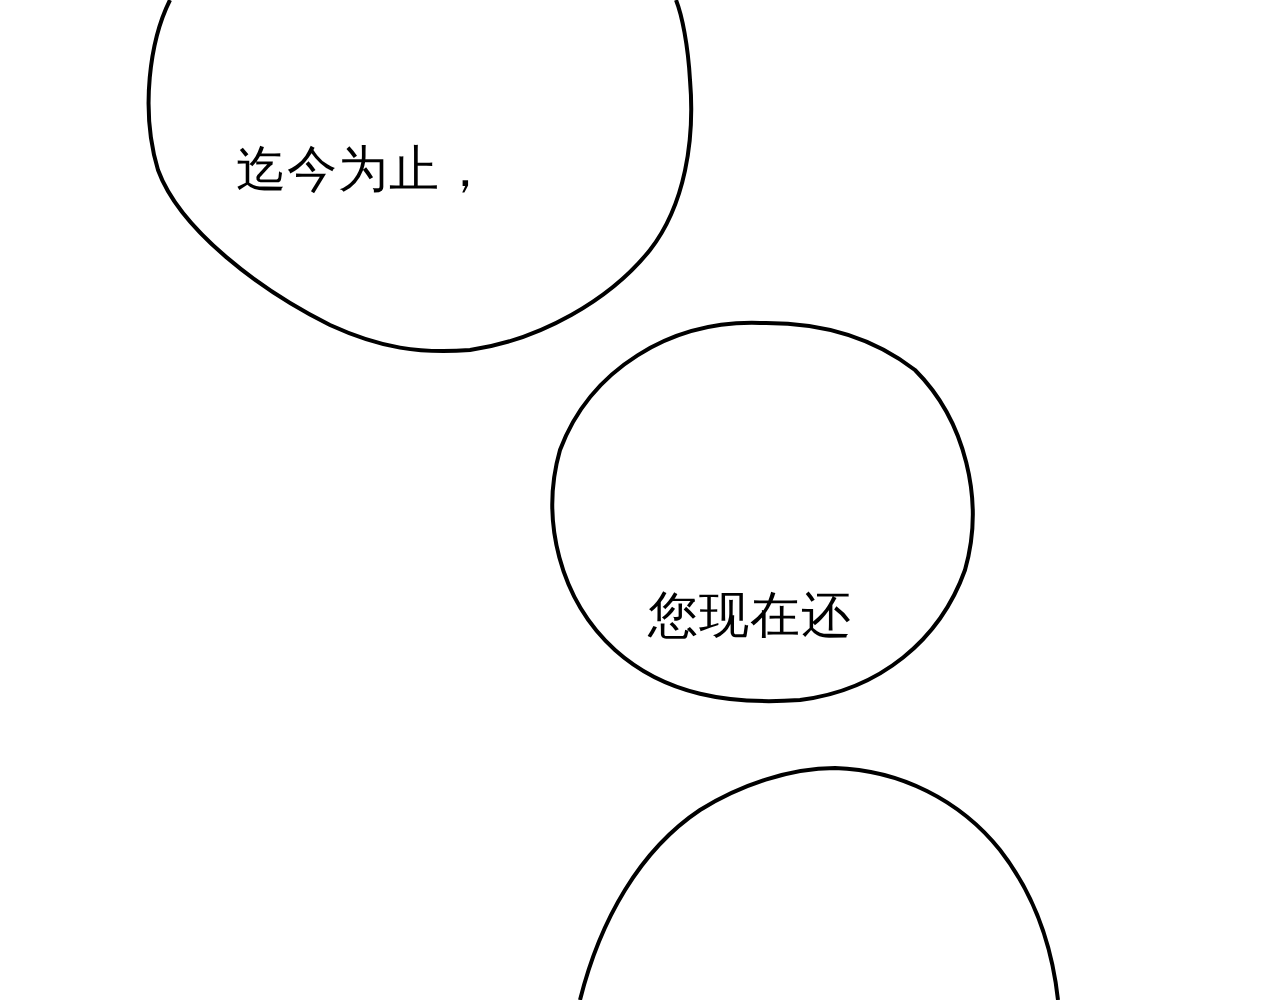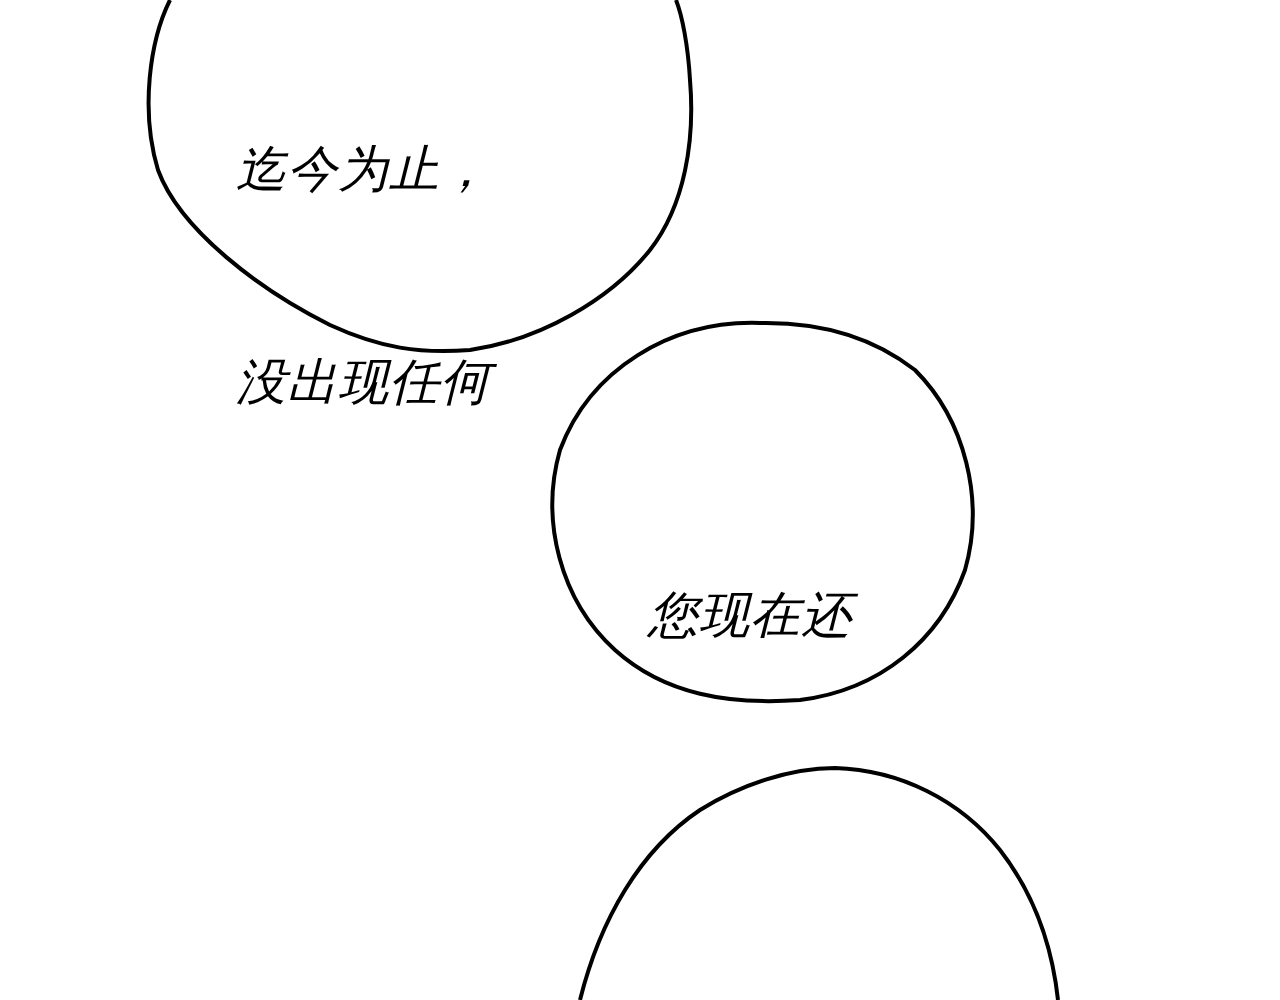--- a/index.html
+++ b/index.html
@@ -9,34 +9,33 @@
       font-family: "DejaVu Sans", "Liberation Sans", sans-serif;
     }
     svg.bubbles { position: absolute; left: 0; top: 0; }
     .text {
       position: absolute; color: #000;
       font-size: 50px; line-height: 71px; white-space: pre; letter-spacing: 1px;
     }
     .b1 { left: 236px; top: -8px; }
     .b2 { left: 648px; top: 440px; line-height: 70px; text-align: right; }
     .b3 { left: 640px; top: 926px; }
-    .line { display: block; font-style: italic; }
+    .line { display: block; }
   </style>
 </head>
 <body>
 
 <svg class="bubbles" width="1280" height="1000">
   <path d="M170,0 C150,40 140,110 158,170 C180,230 260,290 330,325 C380,348 420,354 470,350 C540,340 610,300 650,250 C685,205 695,140 690,80 C688,45 682,15 676,0" fill="none" stroke="#000" stroke-width="4"></path>
   <path d="M760,323 C670,320 590,370 560,450 C540,520 560,600 615,650 C665,695 730,705 800,700 C880,690 940,640 965,570 C985,500 965,420 915,370 C870,335 815,322 760,323 Z" fill="none" stroke="#000" stroke-width="4"></path>
   <path d="M580,1000 C600,920 640,850 700,810 C740,785 790,768 835,768 C900,770 960,800 1000,850 C1035,895 1052,945 1058,1000" fill="none" stroke="#000" stroke-width="4"></path>
 </svg>
 
 <div class="text b1">
   <span class="line">迄今为止，</span>
-  <span class="line">没出现任何</span>
 </div>
 
 <div class="text b2">
   <span class="line">您现在还</span>
 </div>
 
 <div class="text b3">
   
 </div>
 

